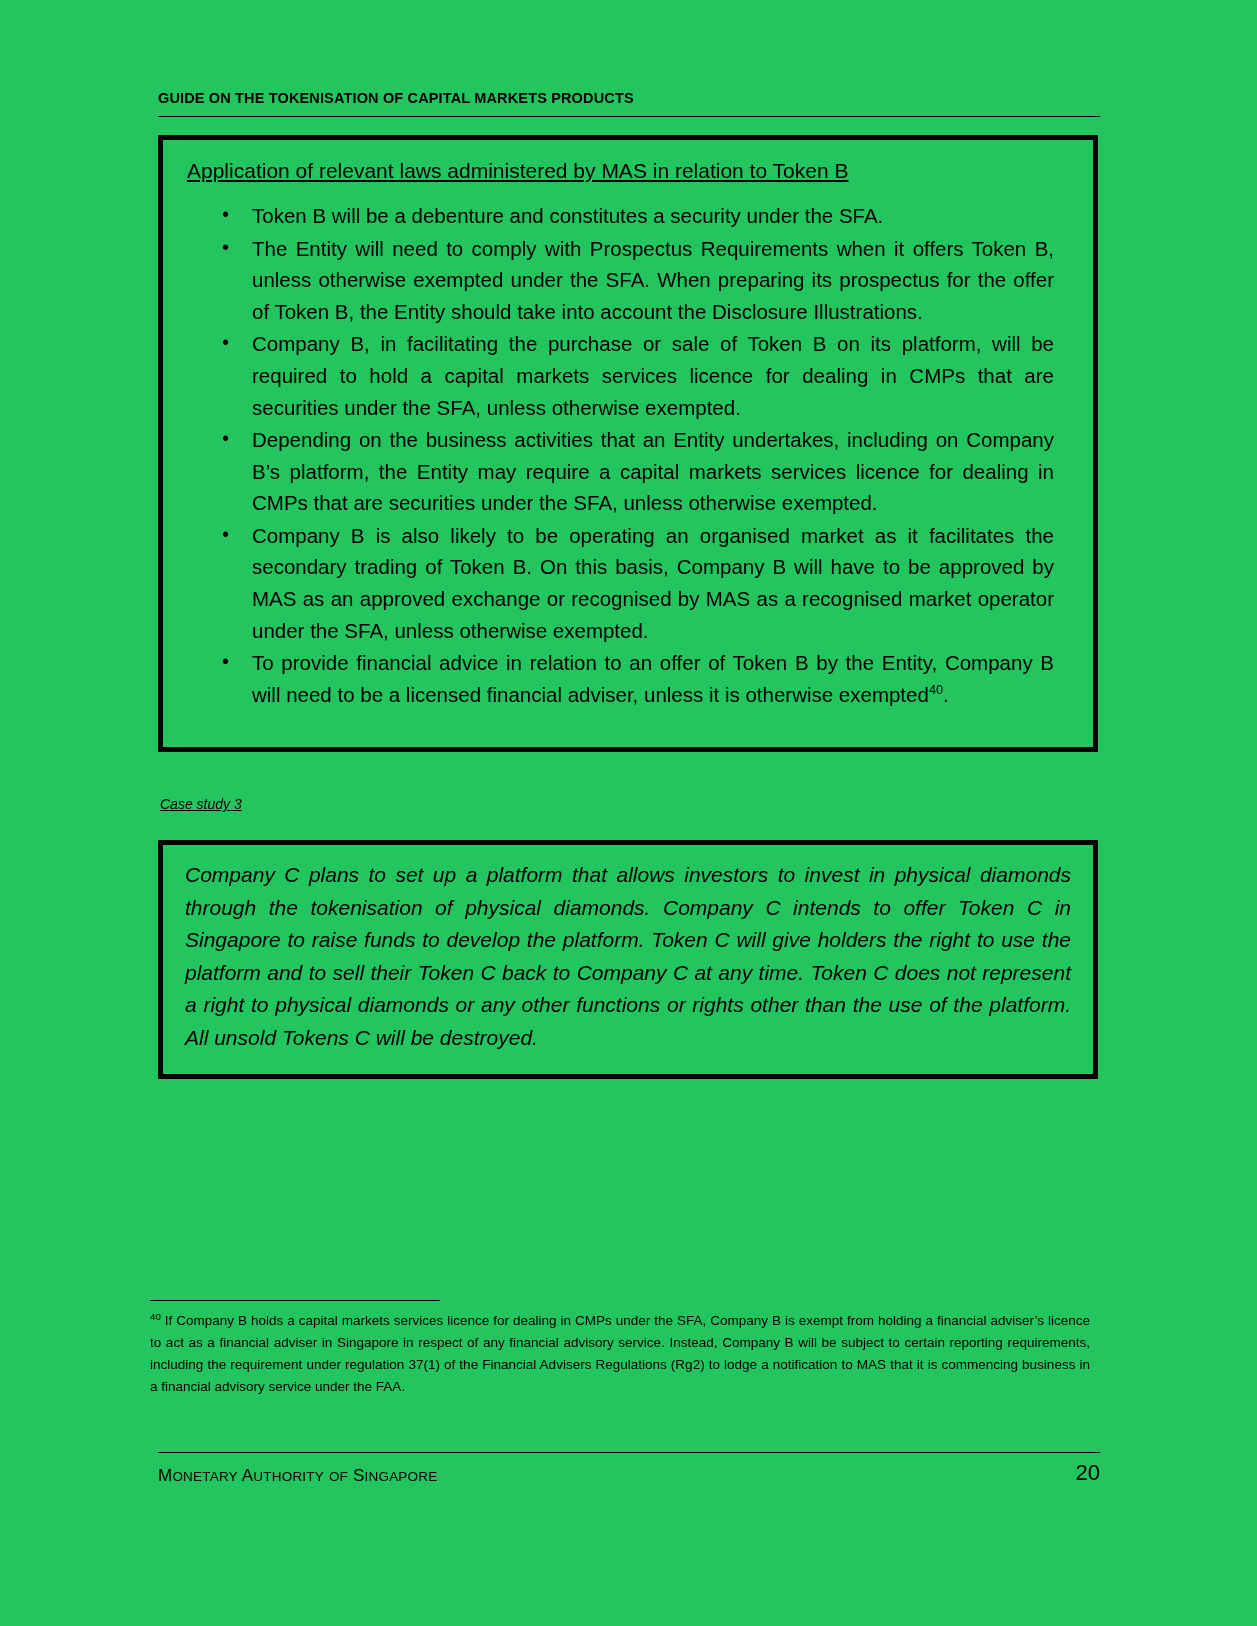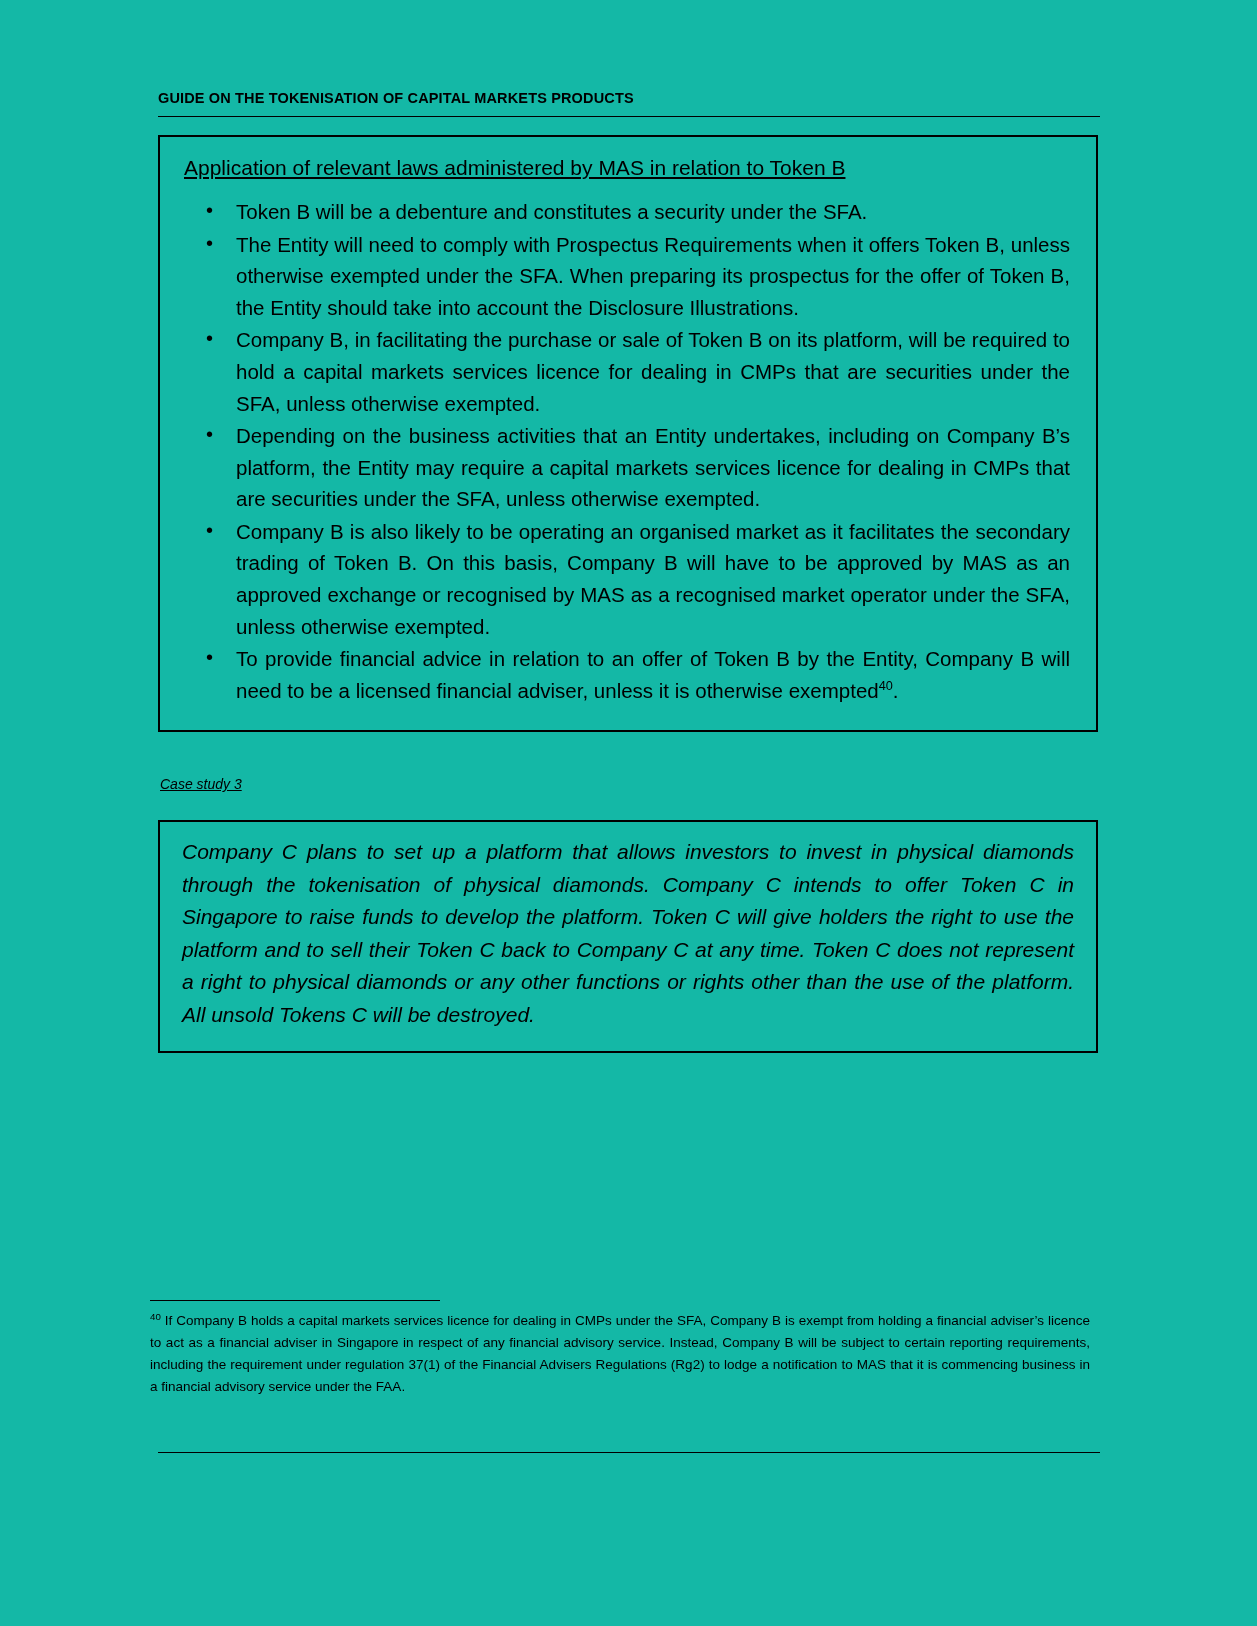--- a/index.html
+++ b/index.html
@@ -12,21 +12,21 @@
     height: 1626px;
     font-family: "Liberation Sans", sans-serif;
     color: #000000;
     position: relative;
   }
   .page {
     position: absolute;
     left: 0; top: 0;
     width: 1257px;
     height: 1626px;
-    background: #14b8a6;
+    background: #22c55e;
   }
   .content {
     position: absolute;
     left: 158px;
     top: 90px;
     width: 940px;
   }
   
   .doc-header {
     font-size: 14.5px;
@@ -35,33 +35,33 @@
     color: #000;
     padding-bottom: 10px;
   }
   .header-rule {
     border-top: 1px solid #000;
     width: 942px;
     margin-bottom: 18px;
   }
   
   .box {
-    border: 2px solid #000000;
+    border: 5px solid #000000;
     box-sizing: border-box;
     padding: 14px 22px 20px 22px;
   }
   .box-title {
     font-size: 21px;
     text-decoration: underline;
     margin: 4px 0 16px 2px;
     line-height: 1.2;
   }
   ul.bullets {
     list-style: none;
-    margin: 4px;
+    margin: 17px;
     padding: 0;
   }
   ul.bullets > li {
     position: relative;
     padding-left: 50px;
     font-size: 20.5px;
     line-height: 1.54;
     text-align: justify;
     margin-bottom: 1px;
   }
@@ -176,15 +176,19 @@
   <div class="footnote-wrap">
     <div class="footnote-rule"></div>
     <div class="footnote">
       <sup>40</sup>
       <span>If Company B holds a capital markets services licence for dealing in CMPs under the SFA, Company B is exempt from holding a financial adviser’s licence to act as a financial adviser in Singapore in respect of any financial advisory service. Instead, Company B will be subject to certain reporting requirements, including the requirement under regulation 37(1) of the Financial Advisers Regulations (Rg2) to lodge a notification to MAS that it is commencing business in a financial advisory service under the FAA.</span>
     </div>
   </div>
 
   <div class="footer">
     <div class="footer-rule"></div>
+    <div class="footer-row">
+      <div class="footer-org"><span>M</span><span class="sc">ONETARY</span> <span>A</span><span class="sc">UTHORITY</span> <span class="sc">OF</span> <span>S</span><span class="sc">INGAPORE</span></div>
+      <div class="page-num">20</div>
+    </div>
   </div>
 
 </div>
 
 </body></html>

